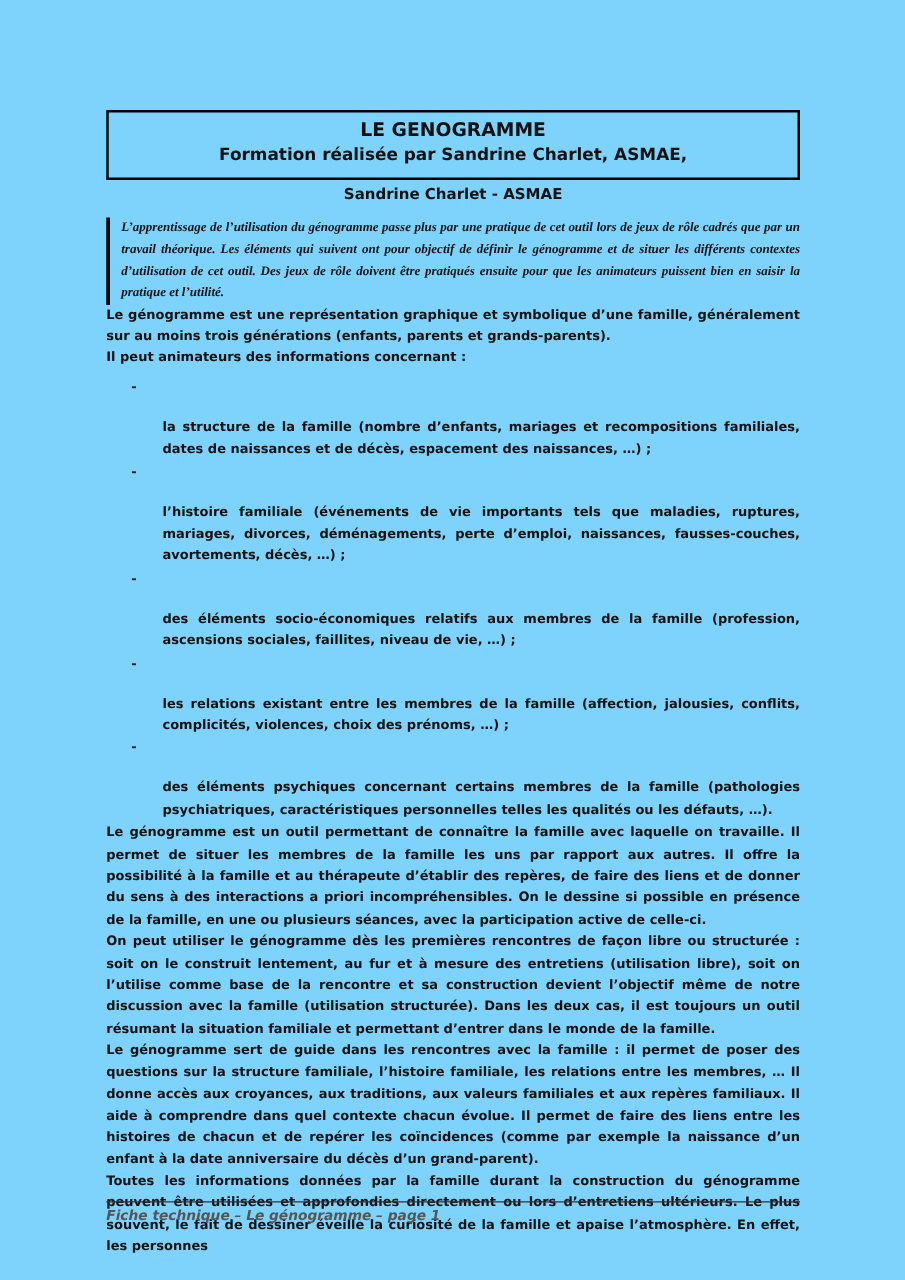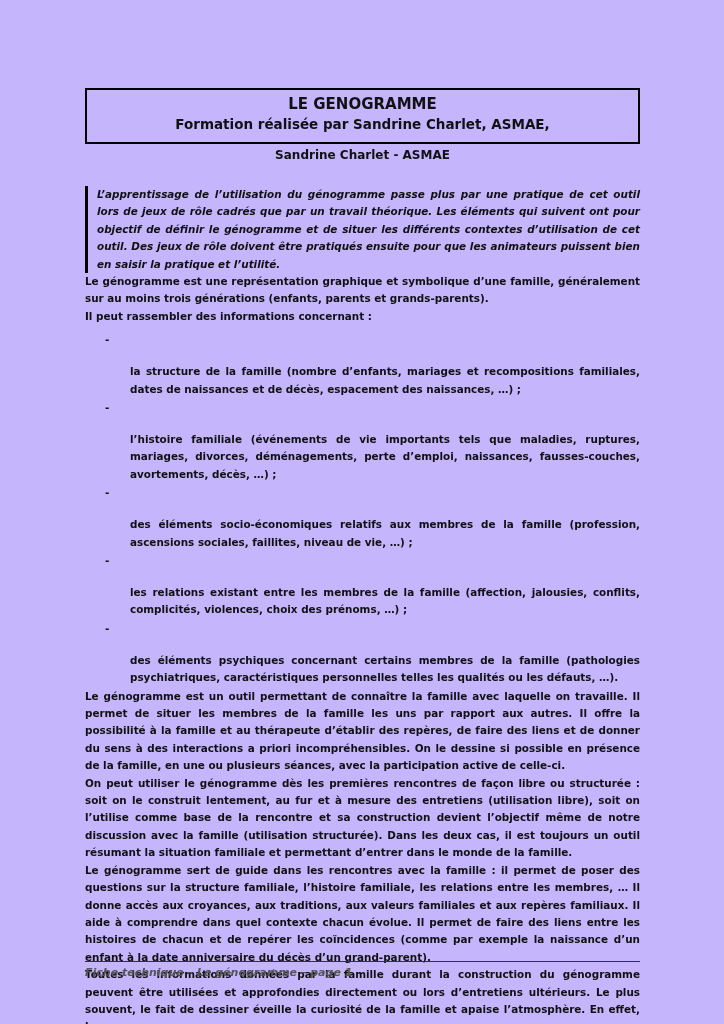--- a/index.html
+++ b/index.html
@@ -1,20 +1,20 @@
 <!DOCTYPE html>
 <html lang="fr"><head>
 <meta charset="utf-8">
 <style>
   html, body { margin: 0; padding: 0; background: #e8e8e8; }
   .page {
     width: 724px;
     height: 1024px;
     margin: 0 auto;
-    background: #c4b5fd;
+    background: #7dd3fc;
     position: relative;
     box-sizing: border-box;
     font-family: "DejaVu Sans", sans-serif;
     color: #111111;
     overflow: hidden;
   }
   .content {
     box-sizing: border-box;
     padding: 88px 84px 0 85px;
   }
@@ -40,24 +40,25 @@
     line-height: 19.5px;
     text-align: center;
   }
   .author-line {
     text-align: center;
     font-size: 12px;
     font-weight: 700;
     margin-top: 3px;
   }
   .intro-block {
-    margin-top: 22px;
+    margin-top: 10px;
     border-left: 3px solid #000000;
     padding-left: 9px;
     font-style: italic;
+    font-family: Liberation Serif, serif;
   }
   .para { margin: 0 0 0 0; }
   .list-block { margin-top: 6px; }
   .list-item {
     display: flex;
     margin-left: 20px;
     margin-bottom: 1px;
   }
   .list-dash {
     flex: 0 0 25px;
@@ -93,21 +94,21 @@
       <div class="title-main">LE GENOGRAMME</div>
       <div class="title-sub">Formation réalisée par Sandrine Charlet, ASMAE,</div>
     </div>
 
     <div class="author-line">Sandrine Charlet - ASMAE</div>
 
     <div class="intro-block">L’apprentissage de l’utilisation du génogramme passe plus par une pratique de cet outil lors de jeux de rôle cadrés que par un travail théorique.  Les éléments qui suivent ont pour objectif de définir le génogramme et de situer les différents contextes d’utilisation de cet outil.  Des jeux de rôle doivent être pratiqués ensuite pour que les animateurs puissent bien en saisir la pratique et l’utilité.</div>
 
     <p class="para">Le génogramme est une représentation graphique et symbolique d’une famille, généralement sur au moins trois générations (enfants, parents et grands-parents).</p>
 
-    <p class="para">Il peut rassembler des informations concernant :</p>
+    <p class="para">Il peut animateurs des informations concernant :</p>
 
     <div class="list-block">
       <div class="list-item">
         <span class="list-dash">-</span>
         <span class="list-item-text">la structure de la famille (nombre d’enfants, mariages et recompositions familiales, dates de naissances et de décès, espacement des naissances, …) ;</span>
       </div>
       <div class="list-item">
         <span class="list-dash">-</span>
         <span class="list-item-text">l’histoire familiale (événements de vie importants tels que maladies, ruptures, mariages, divorces, déménagements, perte d’emploi, naissances, fausses-couches, avortements, décès, …) ;</span>
       </div>

